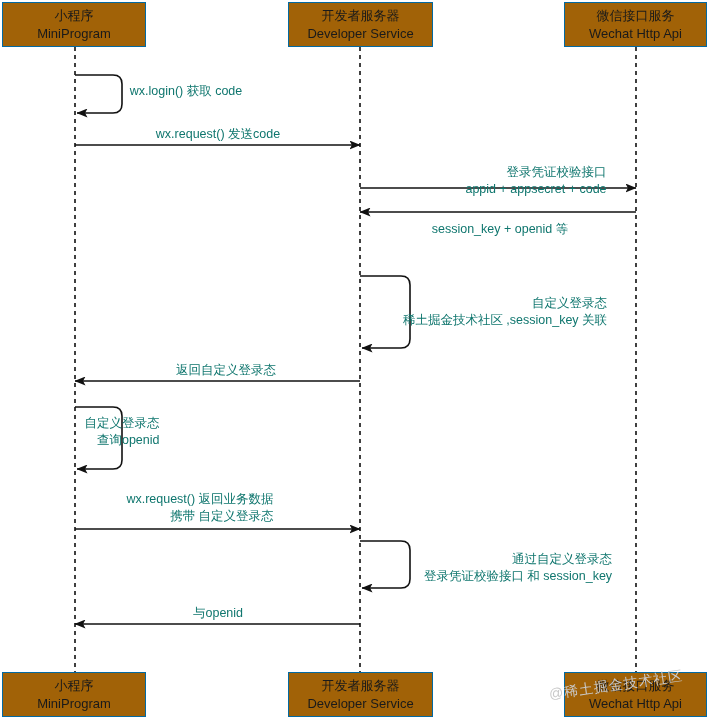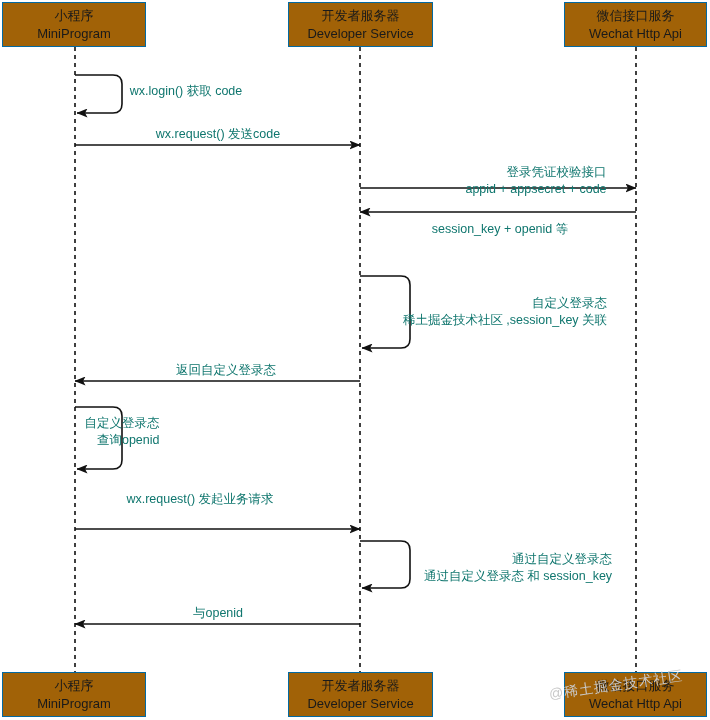--- a/index.html
+++ b/index.html
@@ -103,24 +103,25 @@
         <span class="ln">稀土掘金技术社区 ,session_key 关联</span>
       </div>
       <div class="msg-label" style="top: 362px; left: 226px;">
         <span class="ln">返回自定义登录态</span>
       </div>
       <div class="msg-label" style="top: 415px; left: 122px;">
         <span class="ln">自定义登录态</span>
         <span class="ln">查询openid</span>
       </div>
       <div class="msg-label" style="top: 491px; left: 200px;">
-        <span class="ln">wx.request() 发起业务请求</span>
+        <span class="ln">wx.request() 返回业务数据</span>
+        <span class="ln">携带 自定义登录态</span>
       </div>
       <div class="msg-label" style="top: 551px; left: 518px;">
         <span class="ln">通过自定义登录态</span>
-        <span class="ln">通过自定义登录态 和 session_key</span>
+        <span class="ln">登录凭证校验接口 和 session_key</span>
       </div>
       <div class="msg-label" style="top: 605px; left: 218px;">
         <span class="ln">与openid</span>
       </div>
       <div class="watermark">@稀土掘金技术社区</div>
     </div>
 </div>
 
 </body></html>

